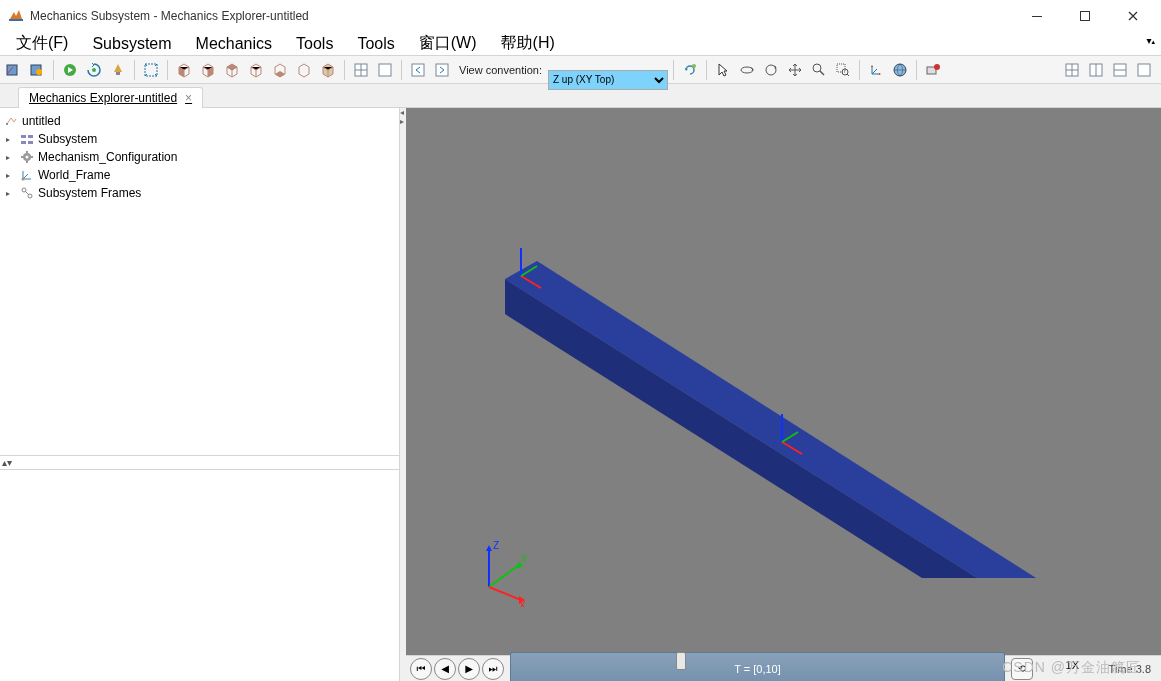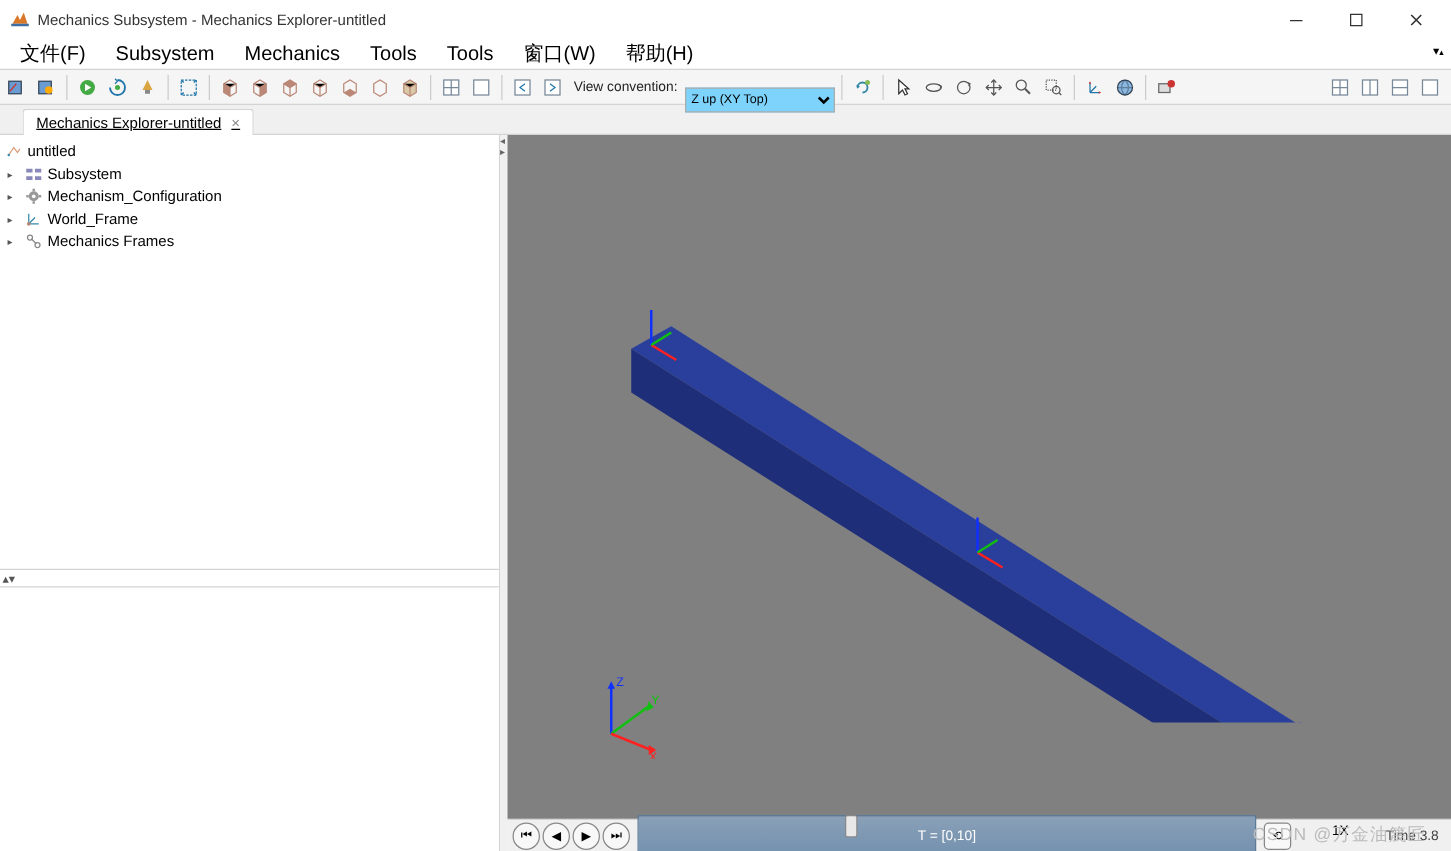--- a/index.html
+++ b/index.html
@@ -357,21 +357,21 @@
       </div>
       <div class="tree-item" style="padding-left:6px;">
         <span class="expander">▸</span>
         <span class="tree-icon">
             <svg width="14" height="14">
               <circle cx="4" cy="4" r="2" fill="none" stroke="#888"></circle>
               <circle cx="10" cy="10" r="2" fill="none" stroke="#888"></circle>
               <path d="M5 5 L9 9" stroke="#888"></path>
             </svg>
           </span>
-        <span>Mechanics Frames</span>
+        <span>Subsystem Frames</span>
       </div>
     </div>
     <div class="bottom-panel">
       <div class="bottom-panel-header">▴▾</div>
     </div>
   </div>
 
   <div class="splitter-v">
       <span>◂</span>
       <span>▸</span>

